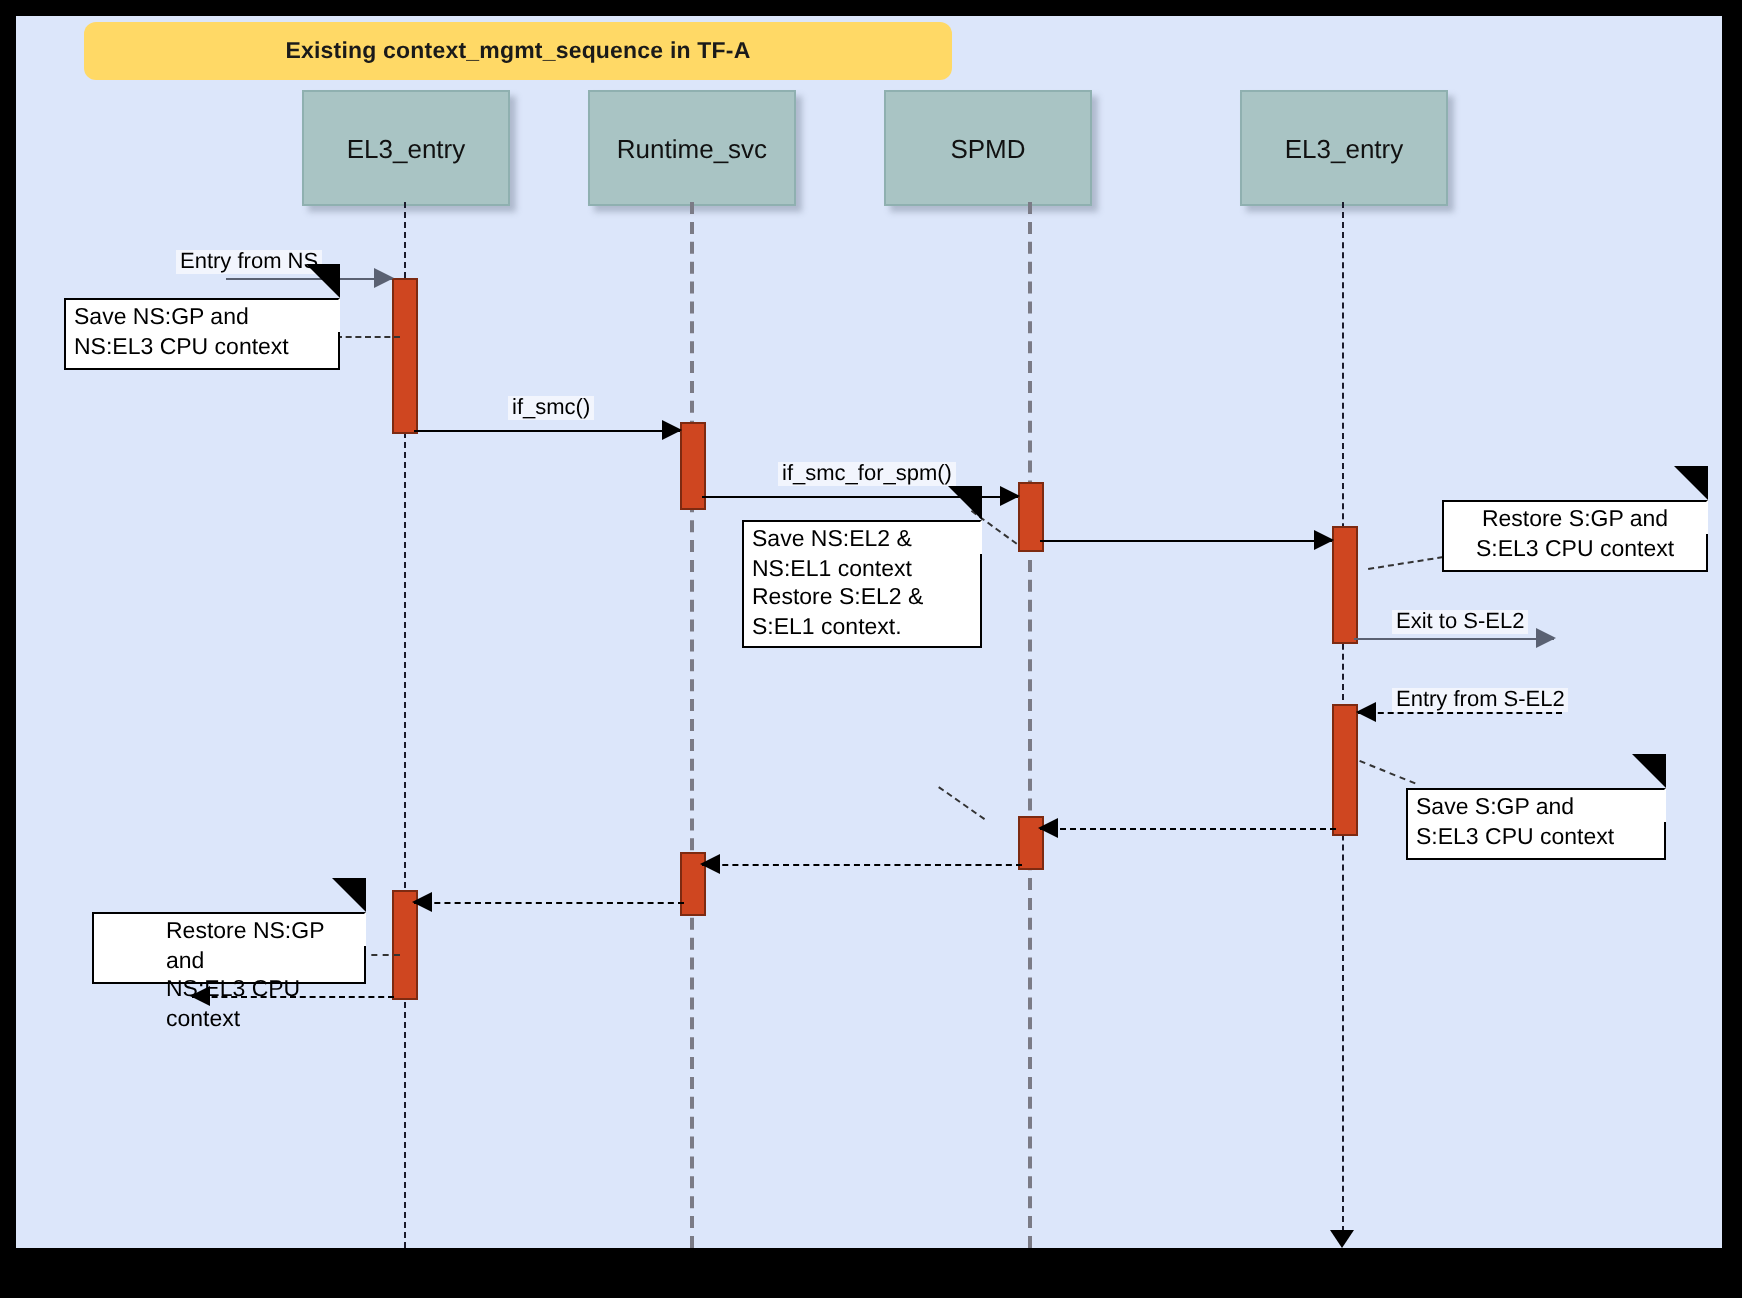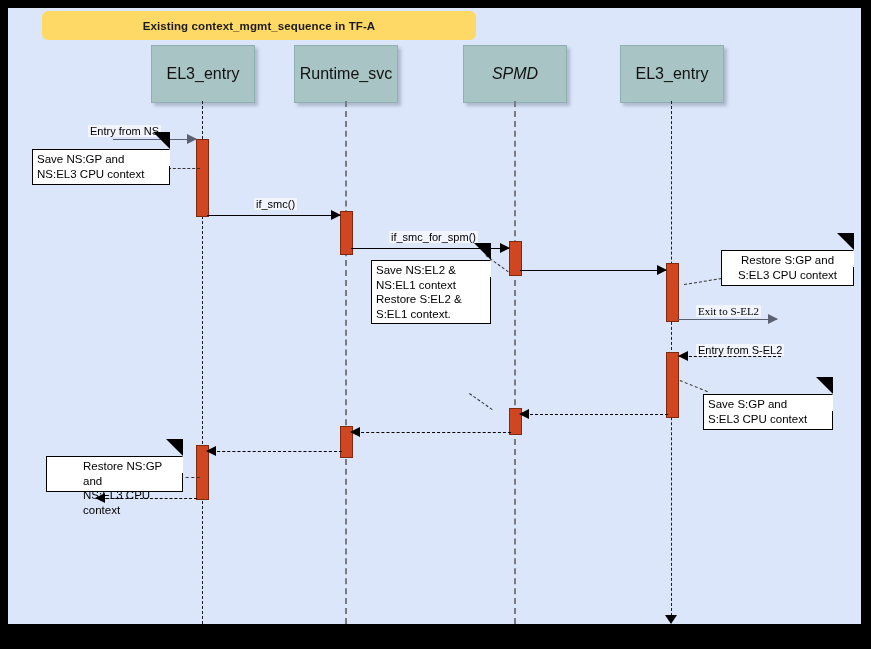--- a/index.html
+++ b/index.html
@@ -8,21 +8,21 @@
   #frame{position:relative;width:871px;height:649px;background:#000;}
   #canvas{position:absolute;left:8px;top:8px;width:853px;height:616px;
           background:#dce6fa;overflow:hidden;}
   .banner{position:absolute;left:34px;top:3px;width:434px;height:29px;
           background:#ffd966;border-radius:6px;display:flex;align-items:center;
           justify-content:center;}
   .banner span{font-size:11.5px;font-weight:bold;color:#1a1a1a;letter-spacing:.1px;}
   .lifeline-head{position:absolute;width:102px;height:56px;background:#a9c4c4;
           border:1px solid #8fb0b0;box-shadow:3px 3px 3px rgba(120,130,150,.45);
           display:flex;align-items:center;justify-content:center;}
-  .lifeline-head span{font-size:16px;color:#111;}
+  .lifeline-head span{font-size:13px;color:#111;}
   .lifeline{position:absolute;width:0;border-left-style:dashed;}
   .ll-thin{border-left-width:1.6px;border-left-color:#1b1b2b;}
   .ll-thick{border-left-width:2.6px;border-left-color:#7b7b86;}
   .act{position:absolute;width:11px;background:#cf4620;border:1px solid #7d2a11;}
   .note{position:absolute;background:#fff;border:1px solid #000;
         font-size:11.5px;line-height:14.5px;color:#000;padding:2px 4px 3px 4px;
         box-sizing:border-box;}
   .note .fold{position:absolute;right:-1px;top:-1px;width:0;height:0;
         border-left:17px solid transparent;border-bottom:17px solid #fff;}
   .note .fold:after{content:"";position:absolute;left:-17px;top:0;width:0;height:0;
@@ -58,21 +58,21 @@
     <div class="banner">
       <span>Existing context_mgmt_sequence in TF-A</span>
     </div>
 
     <div class="lifeline-head" style="left:143px;top:37px;">
       <span>EL3_entry</span>
     </div>
     <div class="lifeline-head" style="left:286px;top:37px;">
       <span>Runtime_svc</span>
     </div>
-    <div class="lifeline-head" style="left:455px;top:37px;font-style:italic;">
+    <div class="lifeline-head" style="left:434px;top:37px;">
       <span>SPMD</span>
     </div>
     <div class="lifeline-head" style="left:612px;top:37px;">
       <span>EL3_entry</span>
     </div>
 
     <div class="lifeline ll-thin" style="left:194px;top:93px;height:523px;"></div>
     <div class="lifeline ll-thick" style="left:337px;top:93px;height:523px;"></div>
     <div class="lifeline ll-thick" style="left:506px;top:93px;height:523px;"></div>
     <div class="lifeline ll-thin" style="left:663px;top:93px;height:515px;"></div>
@@ -107,21 +107,21 @@
 
     <div class="msg" style="left:512px;top:262px;width:146px;">
       <div class="line solid-black"></div>
       <div class="head-r hr-black"></div>
     </div>
 
     <div class="msg" style="left:669px;top:311px;width:100px;">
       <div class="line solid-gray"></div>
       <div class="head-r hr-gray"></div>
     </div>
-    <div class="msg-label" style="left:688px;top:297px;font-family:Liberation Serif, serif;">Exit to S-EL2</div>
+    <div class="msg-label" style="left:688px;top:297px;">Exit to S-EL2</div>
 
     <div class="msg" style="left:671px;top:348px;width:102px;">
       <div class="line dashed-black"></div>
       <div class="head-l hl-black"></div>
     </div>
     <div class="msg-label" style="left:688px;top:336px;">Entry from S-EL2</div>
 
     <div class="msg" style="left:512px;top:406px;width:148px;">
       <div class="line dashed-black"></div>
       <div class="head-l hl-black"></div>

